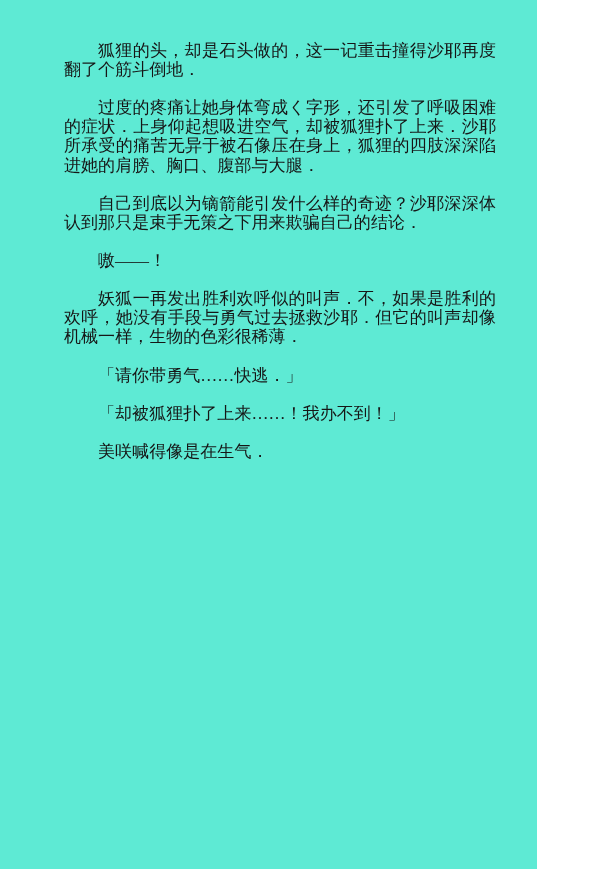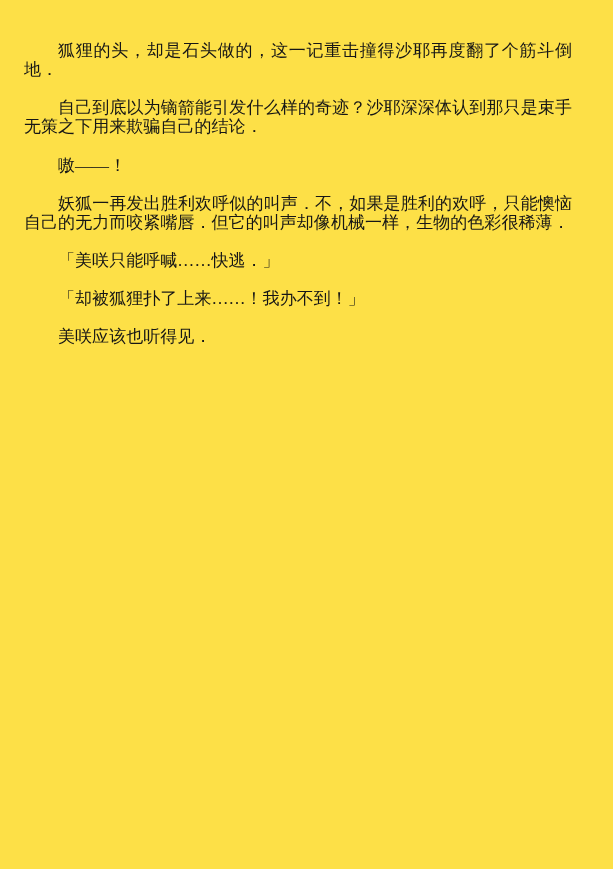--- a/index.html
+++ b/index.html
@@ -7,41 +7,42 @@
     padding: 0;
   }
   body {
     width: 613px;
     height: 869px;
     background: #ffffff;
     overflow: hidden;
   }
   .page {
     box-sizing: border-box;
-    width: 613px;
+    width: 537px;
     height: 869px;
-    padding: 41px 41px 0 24px;
-    background: #fde047;
+    padding: 41px 41px 0 64px;
+    background: #5eead4;
     font-family: "Liberation Serif", "DejaVu Serif", serif;
     color: #161616;
   }
   .page p {
     margin: 0 0 19.1px 0;
     font-size: 17px;
     line-height: 19.1px;
     text-indent: 2em;
     text-align: justify;
     word-break: break-all;
     letter-spacing: 0.05px;
   }
 </style>
 </head>
 <body>
 
 <div class="page">
   <p>狐狸的头，却是石头做的，这一记重击撞得沙耶再度翻了个筋斗倒地．</p>
+  <p>过度的疼痛让她身体弯成く字形，还引发了呼吸困难的症状．上身仰起想吸进空气，却被狐狸扑了上来．沙耶所承受的痛苦无异于被石像压在身上，狐狸的四肢深深陷进她的肩膀、胸口、腹部与大腿．</p>
   <p>自己到底以为镝箭能引发什么样的奇迹？沙耶深深体认到那只是束手无策之下用来欺骗自己的结论．</p>
   <p>嗷——！</p>
-  <p>妖狐一再发出胜利欢呼似的叫声．不，如果是胜利的欢呼，只能懊恼自己的无力而咬紧嘴唇．但它的叫声却像机械一样，生物的色彩很稀薄．</p>
-  <p>「美咲只能呼喊……快逃．」</p>
+  <p>妖狐一再发出胜利欢呼似的叫声．不，如果是胜利的欢呼，她没有手段与勇气过去拯救沙耶．但它的叫声却像机械一样，生物的色彩很稀薄．</p>
+  <p>「请你带勇气……快逃．」</p>
   <p>「却被狐狸扑了上来……！我办不到！」</p>
-  <p>美咲应该也听得见．</p>
+  <p>美咲喊得像是在生气．</p>
 </div>
 
 </body></html>

